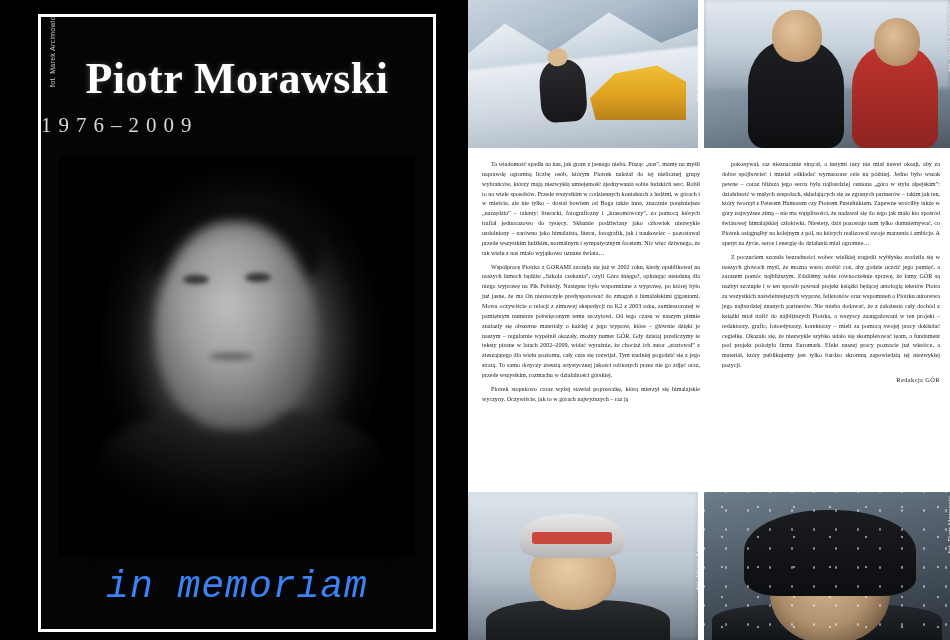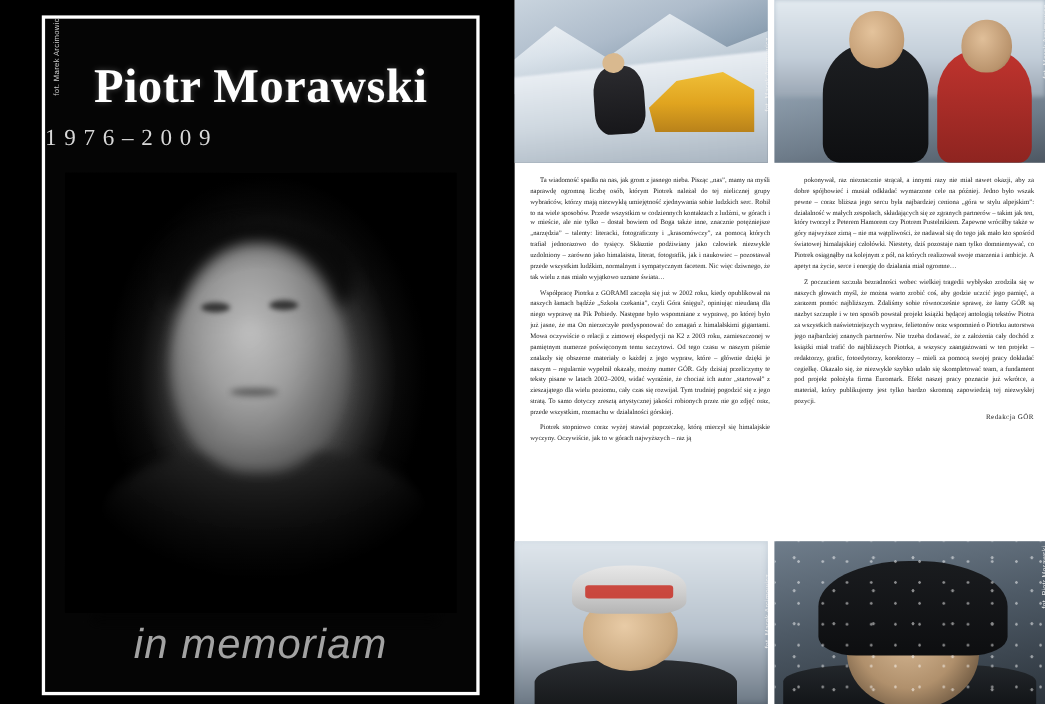--- a/index.html
+++ b/index.html
@@ -77,22 +77,22 @@
   .portrait .mouth{
     position:absolute;left:150px;top:196px;width:44px;height:7px;border-radius:50%;
     background:#4a423d;filter:blur(3px);opacity:.7;
   }
   .portrait .vig{
     position:absolute;inset:0;
     background:radial-gradient(ellipse 200px 230px at 50% 45%, rgba(0,0,0,0) 40%, rgba(0,0,0,.55) 78%, rgba(0,0,0,.92) 100%);
   }
   .memoriam{
     position:absolute;left:0;top:548px;width:392px;
-    text-align:center;color:#a3a3a3;
-    font-family:Liberation Sans, sans-serif;
+    text-align:center;color:#3b82f6;
+    font-family:Liberation Mono, monospace;
     font-style:italic;font-size:38px;letter-spacing:1px;
   }
 
   
   .right-panel{
     position:absolute;left:468px;top:0;width:482px;height:640px;
     background:#ffffff;
   }
 
   

